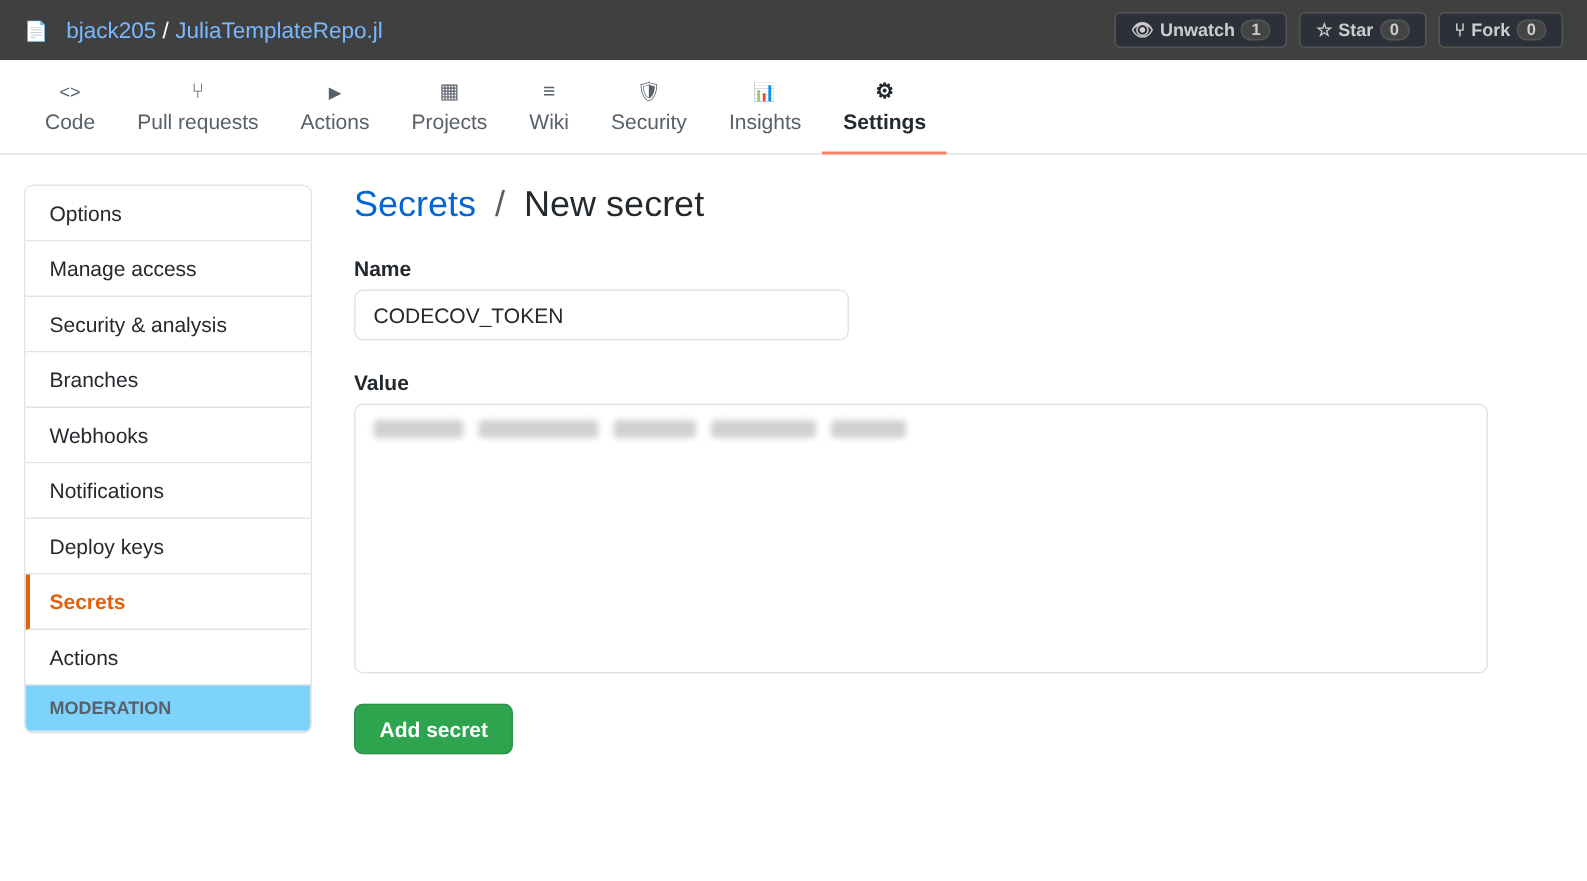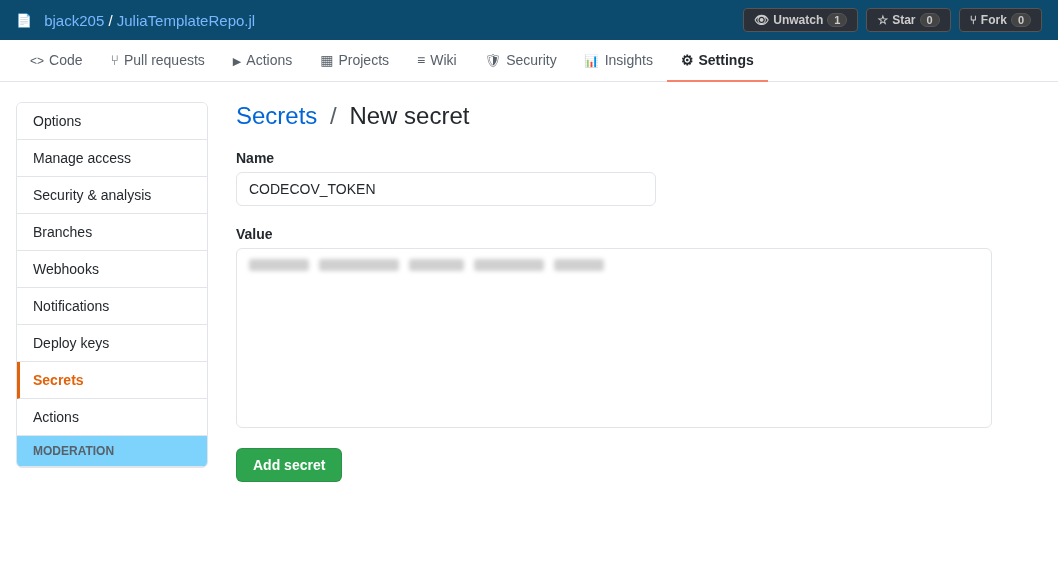--- a/index.html
+++ b/index.html
@@ -3,21 +3,21 @@
   <meta charset="utf-8">
   <style>
     * { box-sizing: border-box; margin: 0; padding: 0; }
     body { font-family: -apple-system, BlinkMacSystemFont, "Segoe UI", Helvetica, Arial, sans-serif; font-size: 14px; color: #24292e; background: #fff; }
 
     
     .top-nav {
       display: flex;
       align-items: center;
       padding: 8px 16px;
-      background: #0c4a6e;
+      background: #404040;
       color: #fff;
       gap: 12px;
     }
     .repo-title { color: #fff; font-size: 15px; }
     .repo-title a { color: #79b8ff; text-decoration: none; }
     .top-nav-right { margin-left: auto; display: flex; gap: 8px; align-items: center; font-weight: bold; }
 
     .nav-btn {
       display: inline-flex; align-items: center; gap: 4px;
       padding: 4px 10px; border: 1px solid #555; border-radius: 4px;
@@ -34,20 +34,21 @@
       display: flex; align-items: center;
       padding: 0 16px;
       border-bottom: 1px solid #e1e4e8;
       background: #fff;
     }
     .repo-tab {
       display: inline-flex; align-items: center; gap: 5px;
       padding: 12px 14px; font-size: 14px; color: #586069;
       cursor: pointer; text-decoration: none; border-bottom: 2px solid transparent;
       margin-bottom: -1px;
+      flex-direction: column;
     }
     .repo-tab.active { color: #24292e; border-bottom-color: #f9826c; font-weight: 600; }
 
     
     .main-layout {
       display: flex;
       max-width: 1100px;
       margin: 0 auto;
       padding: 20px 16px;
       gap: 0;
@@ -87,21 +88,21 @@
     .page-title {
       font-size: 24px; font-weight: 400; color: #24292e;
       margin-bottom: 20px;
     }
     .page-title a { color: #0366d6; text-decoration: none; }
     .page-title .divider { color: #586069; margin: 0 6px; }
 
     .form-group { margin-bottom: 20px; }
     .form-label { display: block; font-weight: 700; font-size: 14px; margin-bottom: 6px; color: #24292e; }
     .form-input {
-      width: 420px; padding: 8px 12px;
+      width: 330px; padding: 8px 12px;
       border: 1px solid #e1e4e8; border-radius: 6px;
       font-size: 14px; color: #24292e; background: #fff;
       outline: none;
     }
 
     
     .textarea-blurred {
       width: 756px; min-height: 180px;
       border: 1px solid #e1e4e8; border-radius: 6px;
       background: #fff; position: relative; overflow: hidden;

